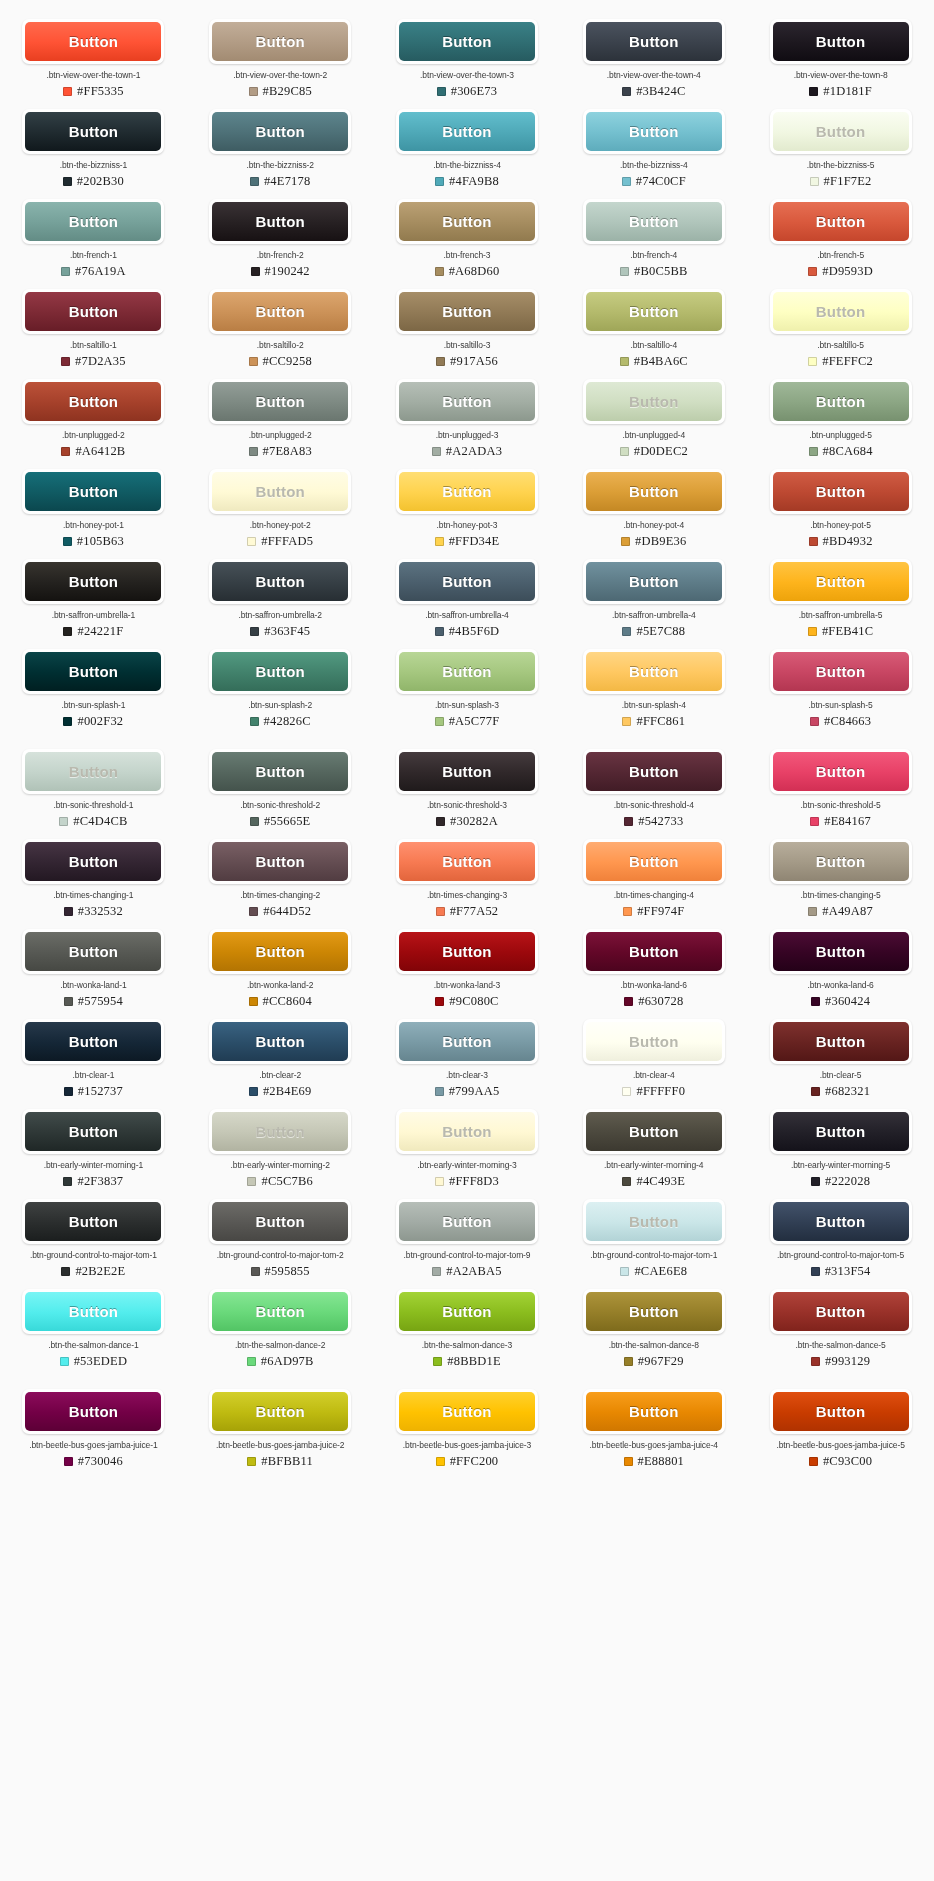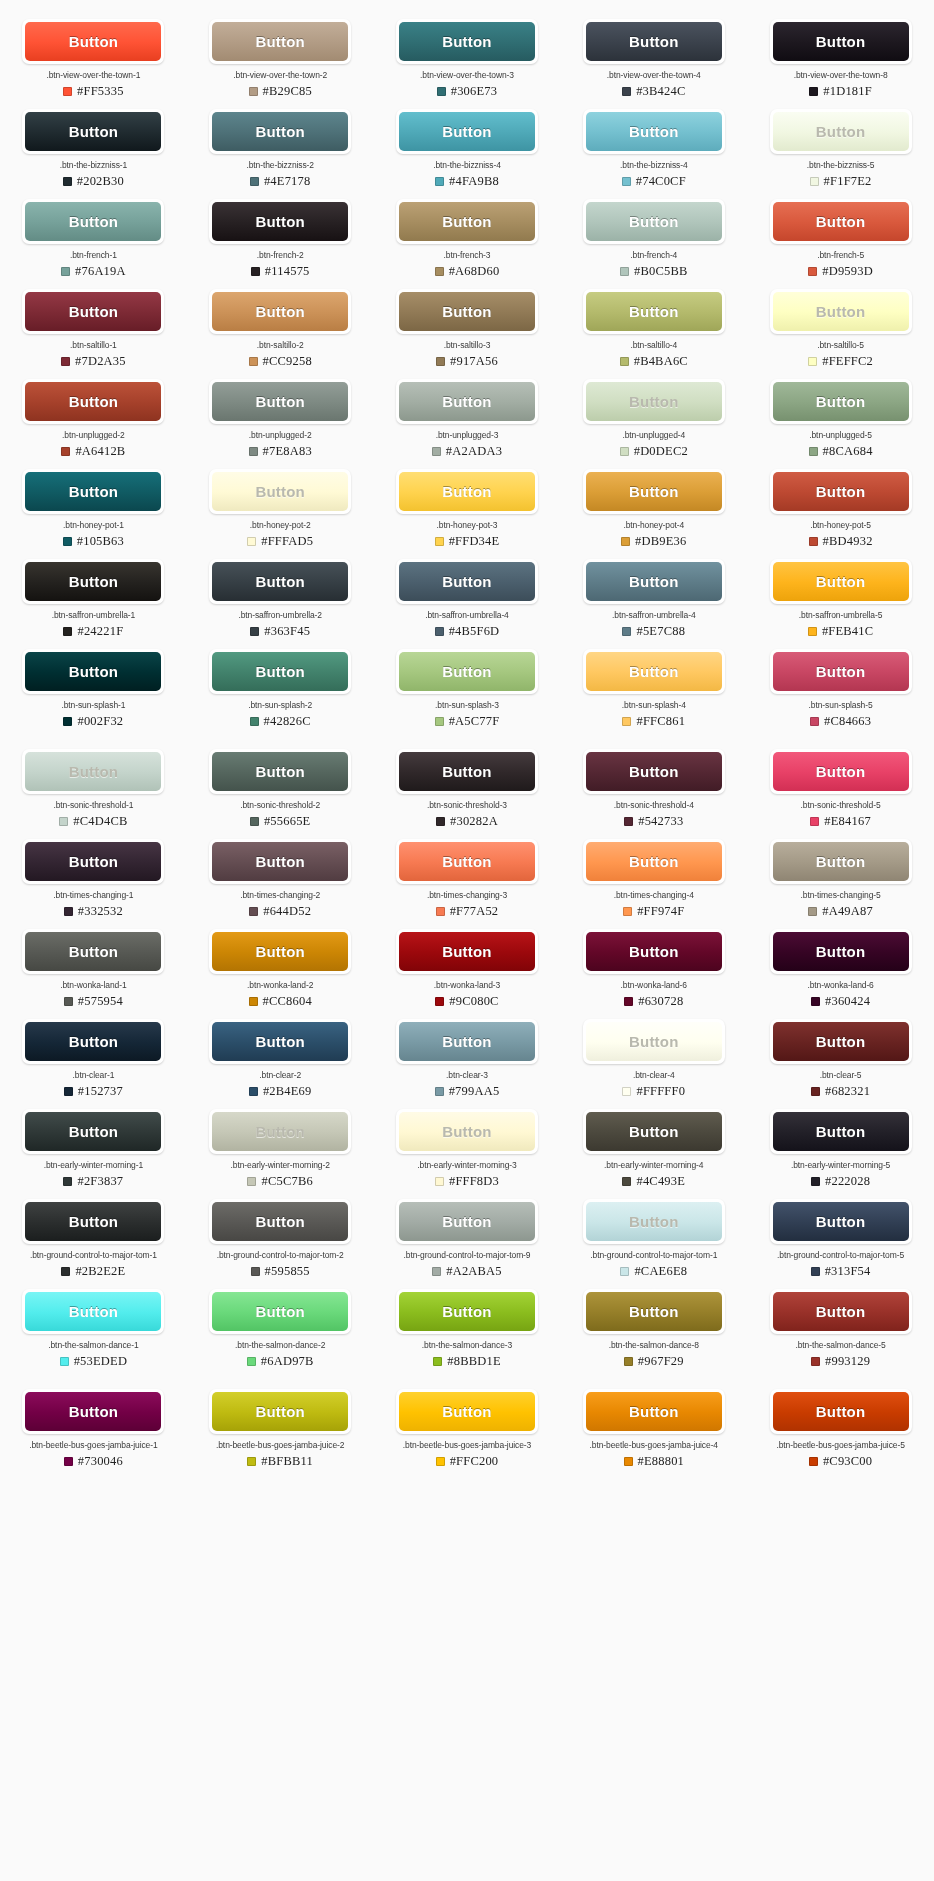--- a/index.html
+++ b/index.html
@@ -200,21 +200,21 @@
           <span class="hex">#76A19A</span>
         </div>
       </div>
       <div class="cell">
         <div class="btn-wrap">
           <button class="btn" style="background: linear-gradient(rgb(58, 50, 53) 0%, rgb(39, 33, 35) 52%, rgb(23, 17, 19) 100%);">Button</button>
         </div>
         <div class="sel">.btn-french-2</div>
         <div class="hexline">
           <span class="swatch" style="background: rgb(39, 33, 35);"></span>
-          <span class="hex">#114575</span>
+          <span class="hex">#190242</span>
         </div>
       </div>
       <div class="cell">
         <div class="btn-wrap">
           <button class="btn" style="background: linear-gradient(rgb(187, 161, 117) 0%, rgb(166, 141, 96) 52%, rgb(145, 122, 78) 100%);">Button</button>
         </div>
         <div class="sel">.btn-french-3</div>
         <div class="hexline">
           <span class="swatch" style="background: rgb(166, 141, 96);"></span>
           <span class="hex">#A68D60</span>

